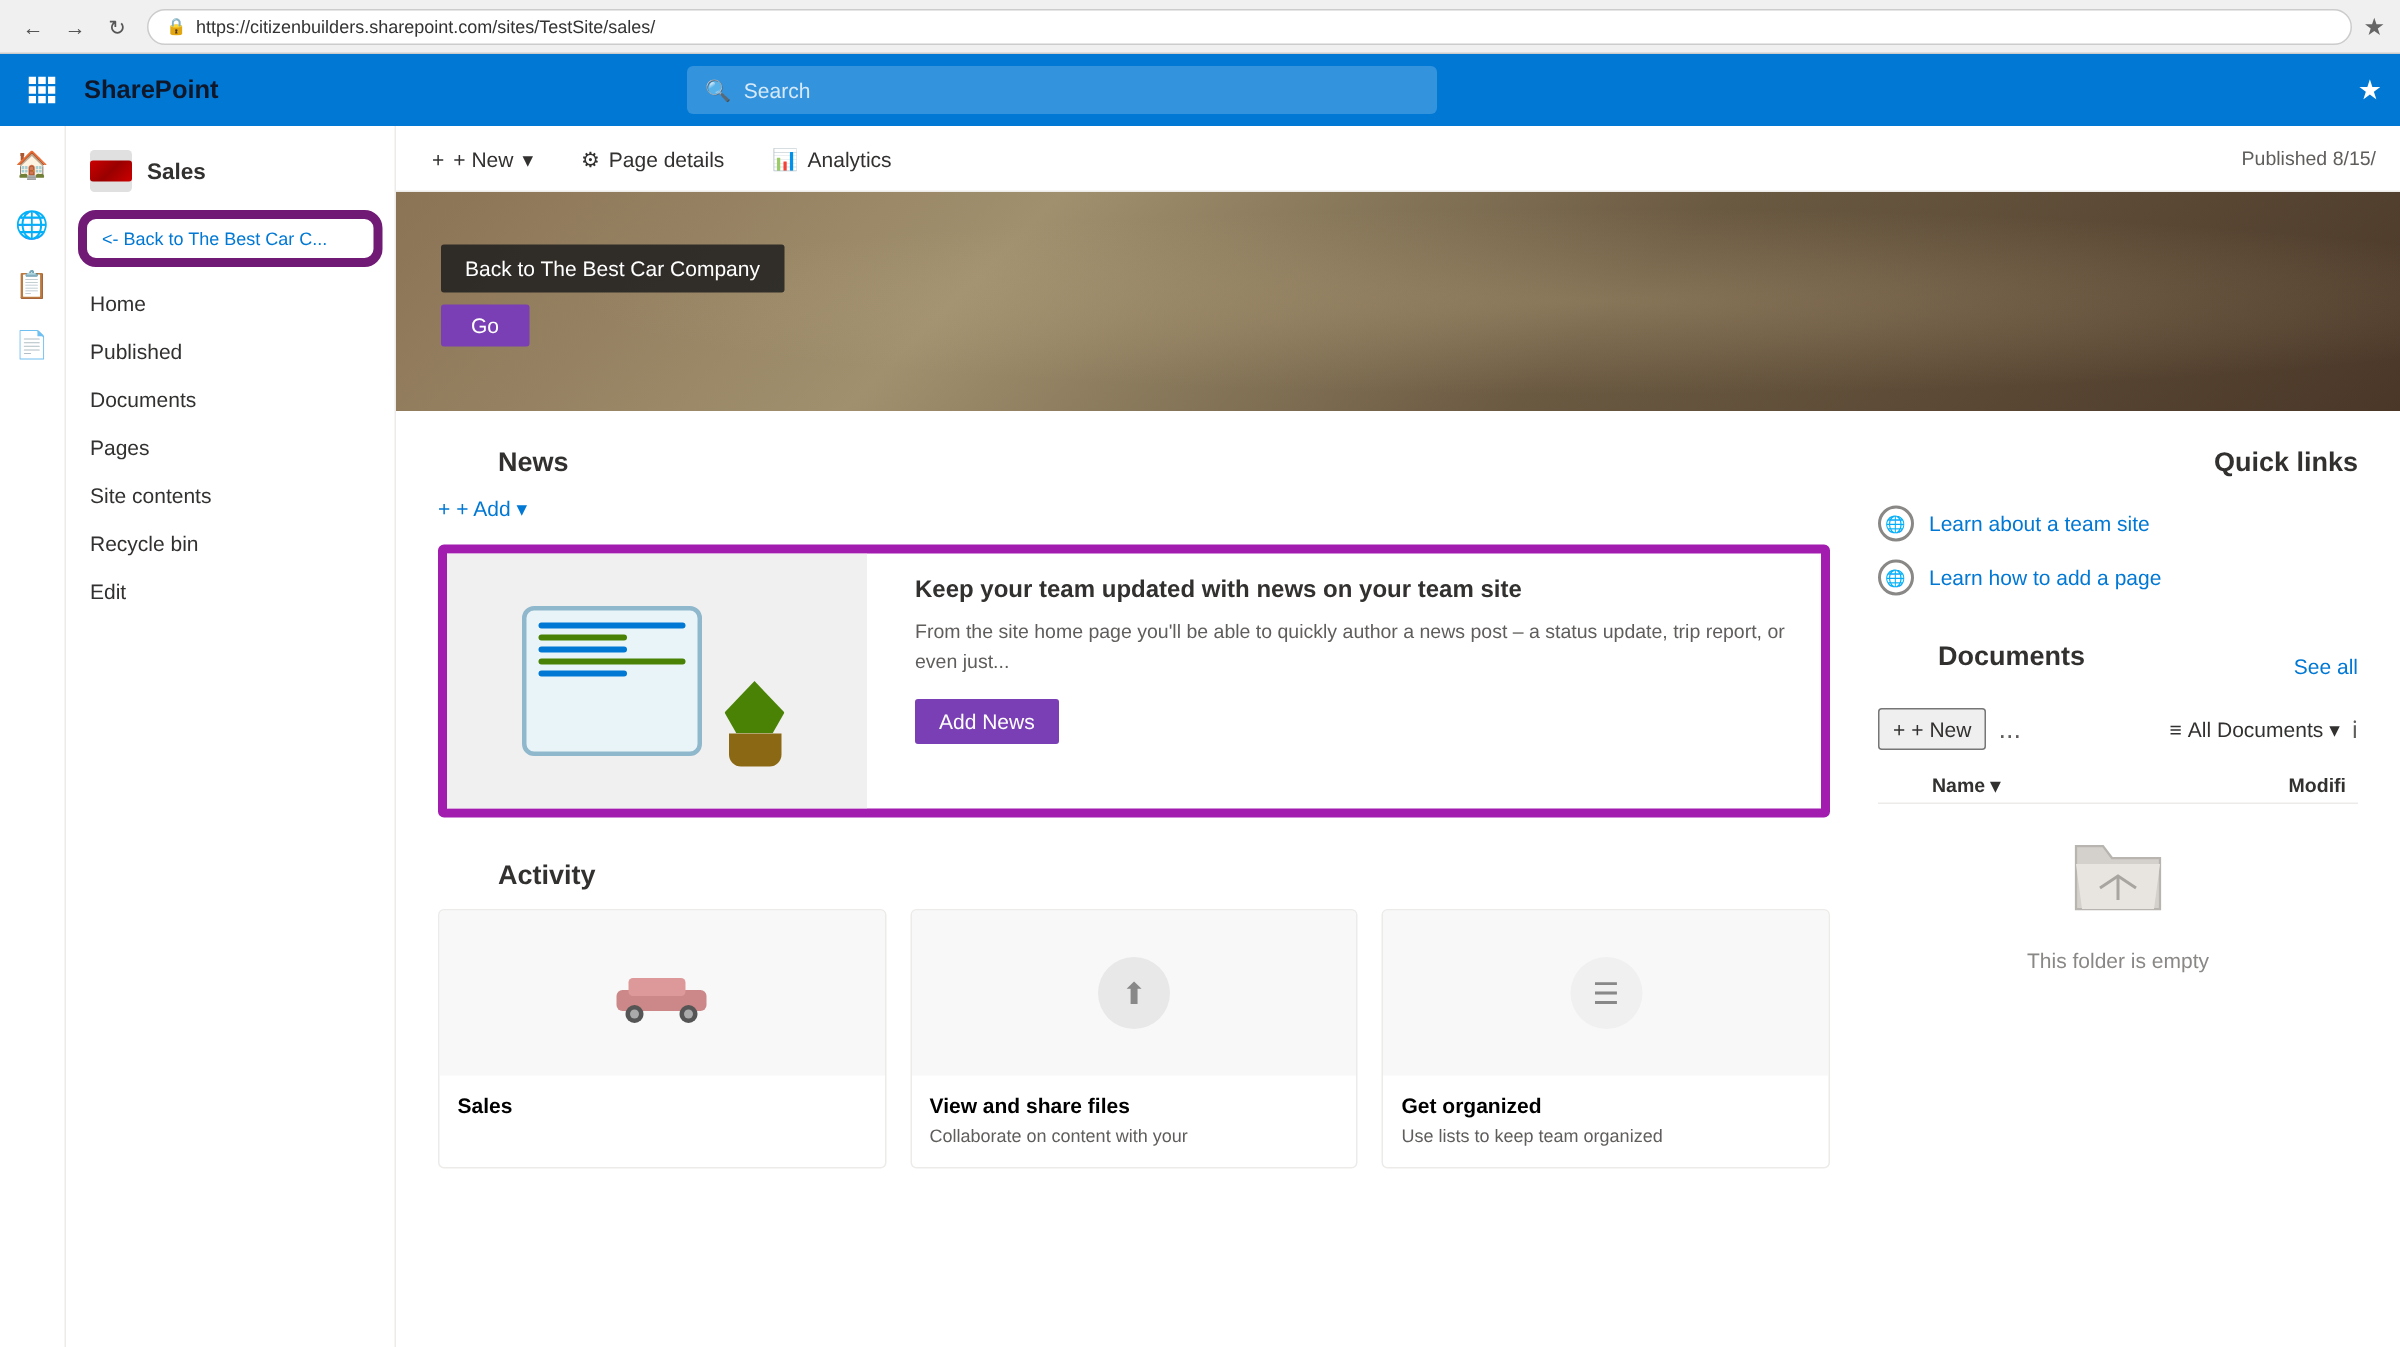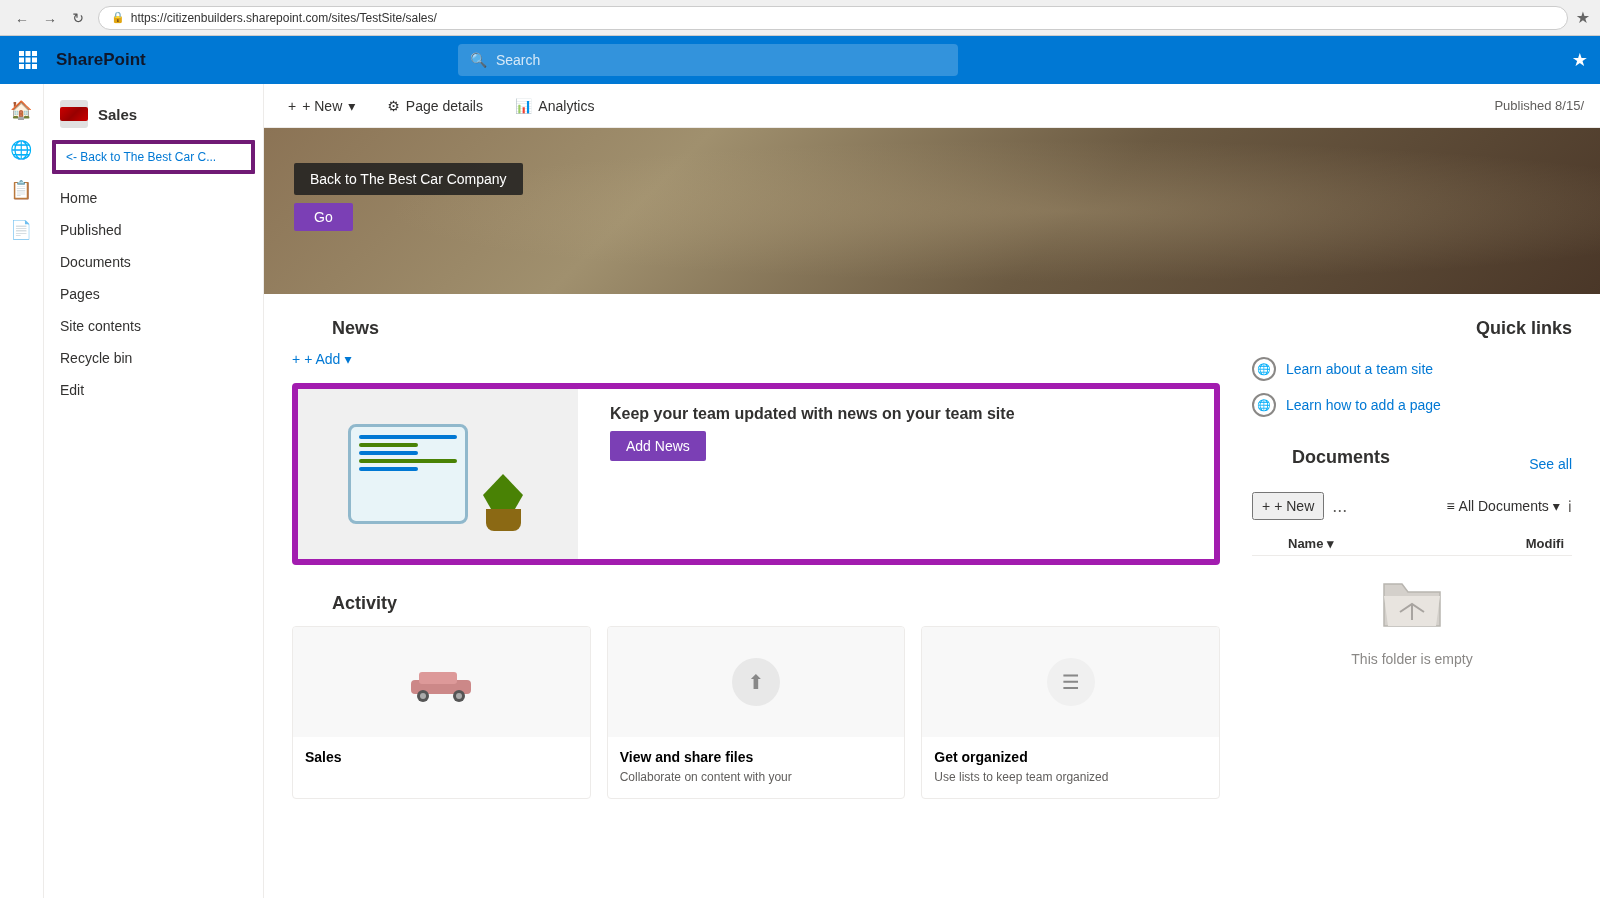--- a/index.html
+++ b/index.html
@@ -99,22 +99,22 @@
     .site-logo-img {
       width: 28px; height: 14px;
       background: linear-gradient(135deg, #c00 0%, #900 50%, #c00 100%);
       border-radius: 2px;
     }
     .site-title { font-size: 15px; font-weight: 600; color: #323130; }
 
     .back-btn {
       margin: 0 8px 8px;
       padding: 6px 10px;
-      border: 4px solid #701a75;
-      border-radius: 1px;
+      border: 6px solid #701a75;
+      border-radius: 12px;
       background: white;
       cursor: pointer;
       font-size: 12px;
       color: #0078d4;
       text-align: left;
       width: calc(100% - 16px);
     }
 
     .nav-item {
       padding: 8px 16px;
@@ -143,21 +143,21 @@
     .toolbar-btn {
       display: flex; align-items: center; gap: 6px;
       padding: 4px 8px; cursor: pointer;
       border: none; background: transparent;
       font-size: 14px; color: #323130; border-radius: 2px;
     }
     .toolbar-divider { margin-left: auto; font-size: 13px; color: #605e5c; text-align: right; }
 
     
     .hero-banner {
-      height: 166px;
+      height: 146px;
       background: linear-gradient(135deg, #8b7355 0%, #a0906e 30%, #6b5a42 60%, #4a3728 100%);
       position: relative;
       overflow: hidden;
       padding-left: 40px;
     }
     .hero-banner::before {
       content: '';
       position: absolute; inset: 0;
       background: radial-gradient(ellipse at 60% 50%, rgba(200,180,140,0.3) 0%, transparent 60%);
     }
@@ -457,20 +457,21 @@
                   </div>
                 </div>
                 <div class="plant-pot">
                   <div class="plant-leaves"></div>
                   <div class="pot-body"></div>
                 </div>
               </div>
             </div>
             <div class="news-text-area">
               <div class="news-headline">Keep your team updated with news on your team site</div>
+              <div class="news-desc">From the site home page you'll be able to quickly author a news post – a status update, trip report, or even just...</div>
               <button class="add-news-btn">Add News</button>
             </div>
           </div>
         </div>
 
         <div class="activity-section">
           <div class="section-title">Activity</div>
           <div class="activity-cards">
             <div class="activity-card">
               <div class="activity-card-img">

